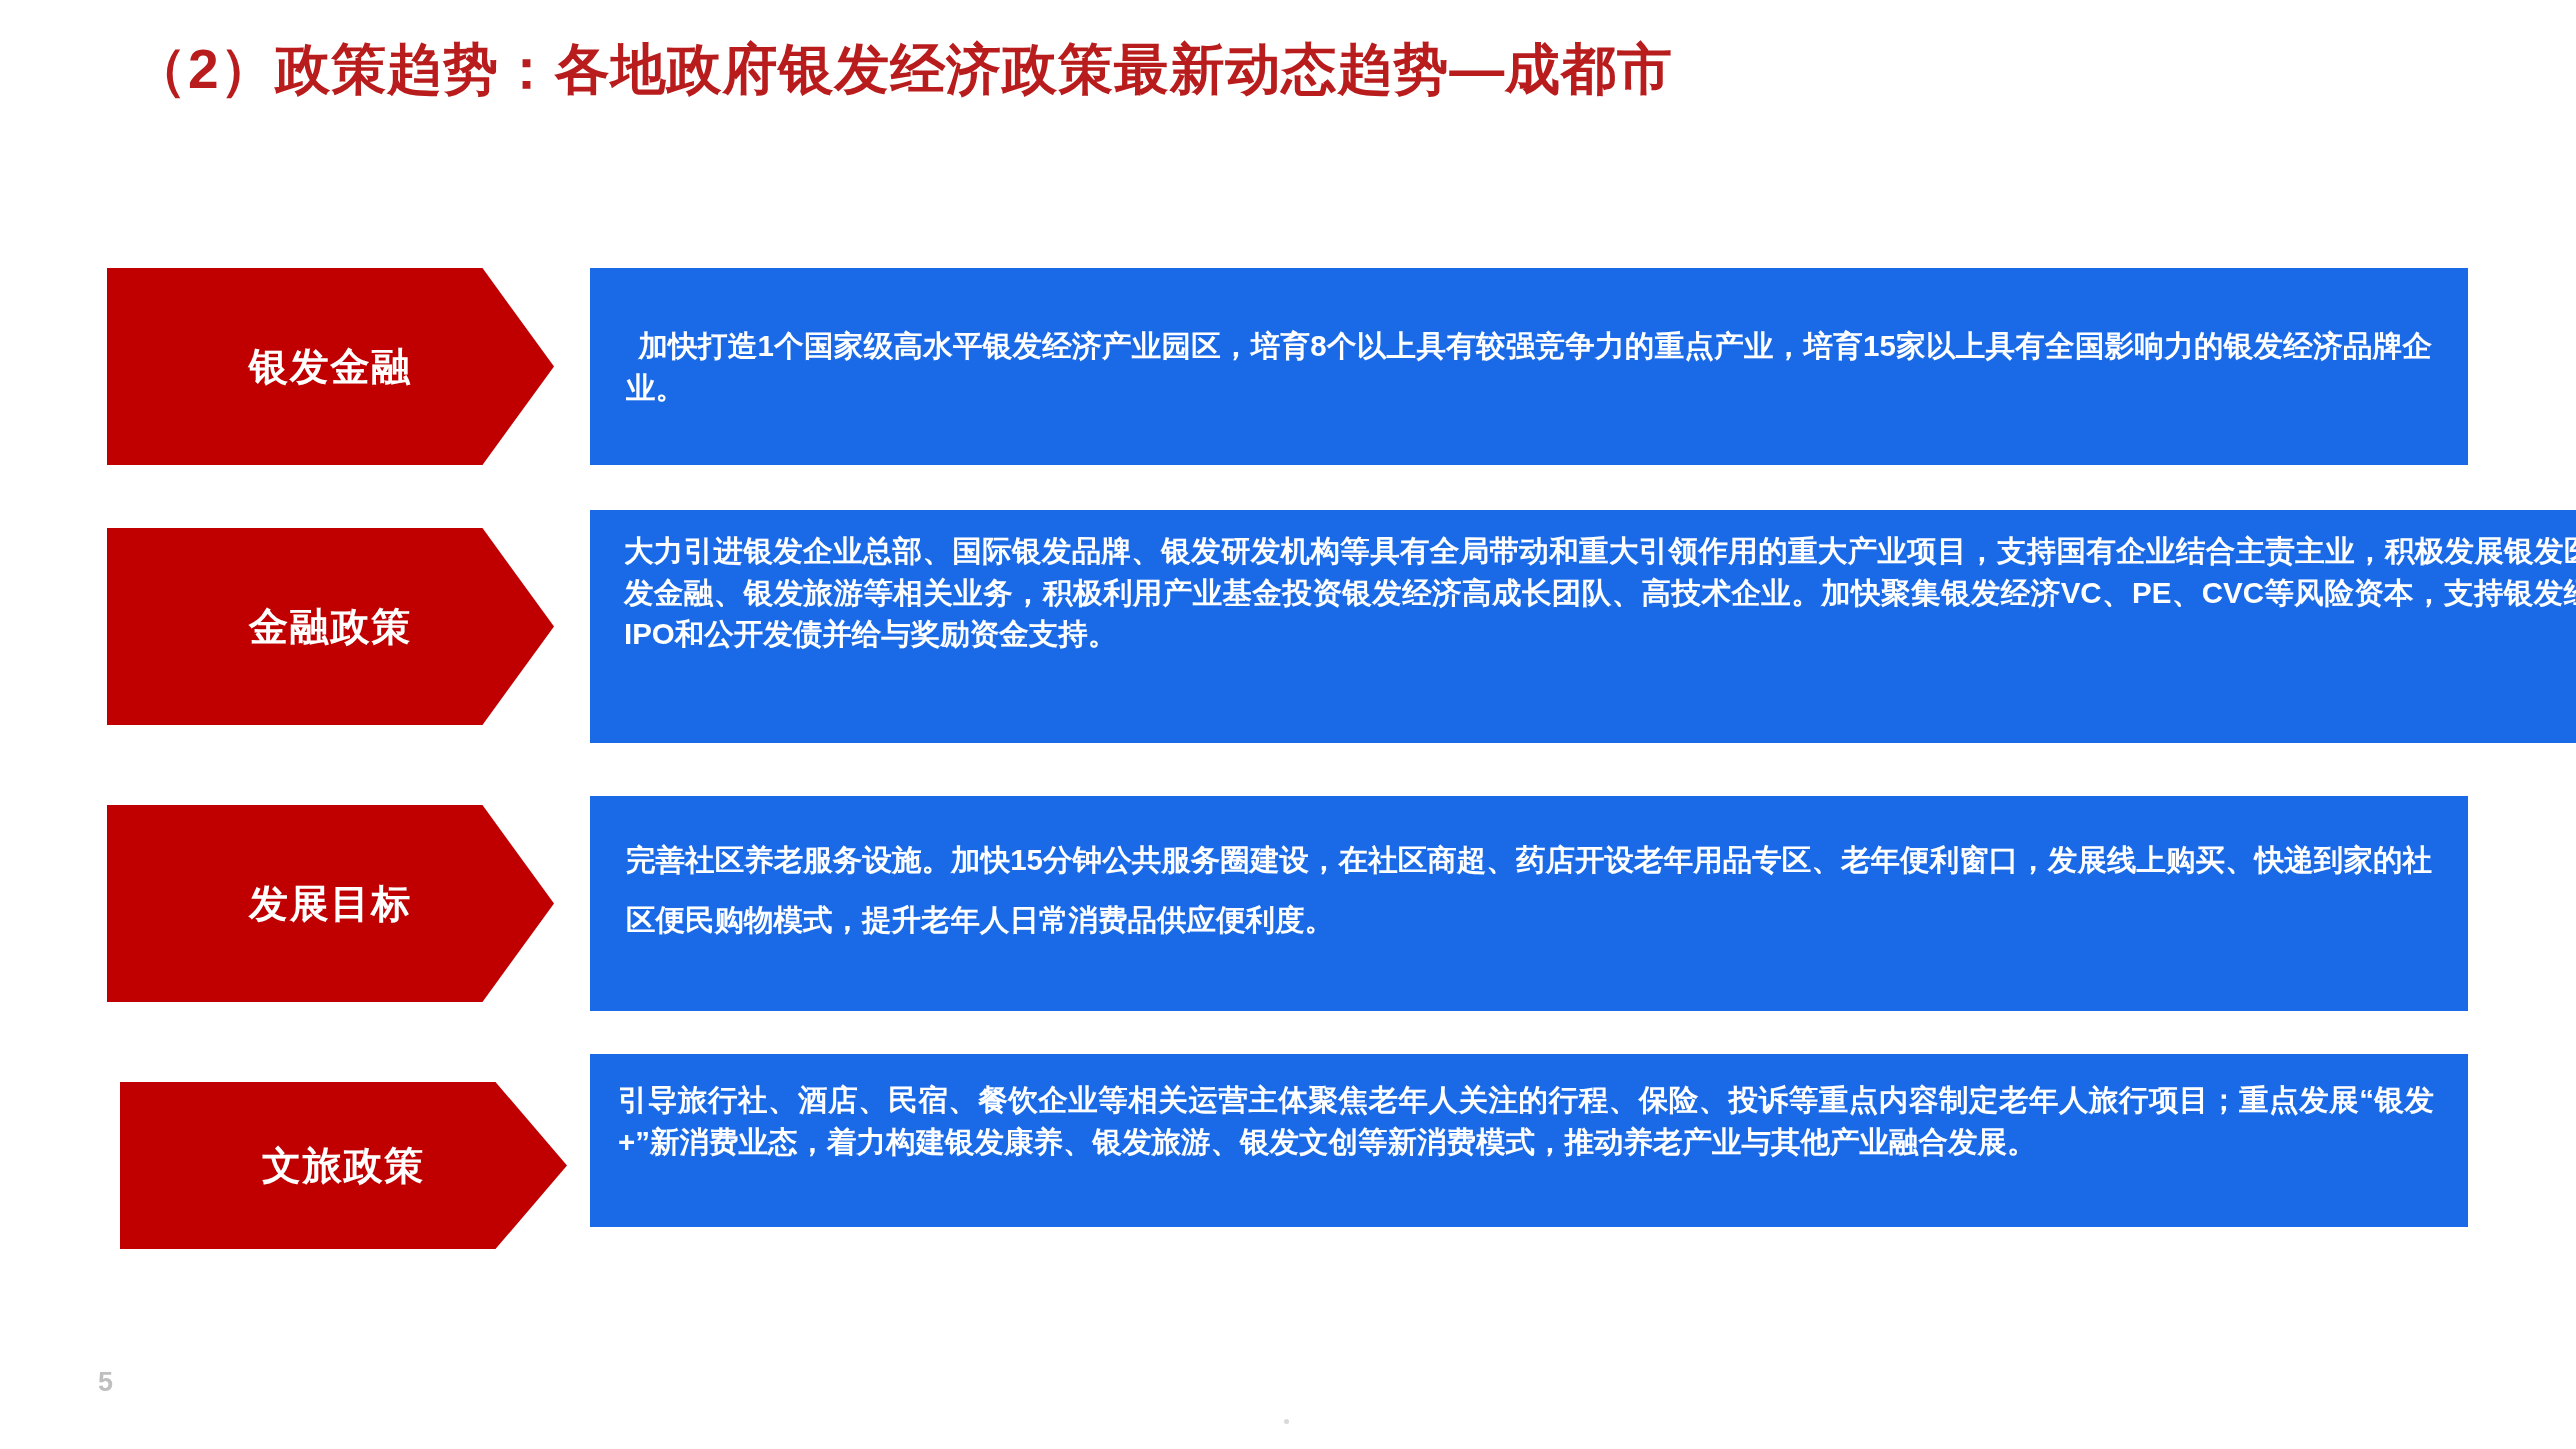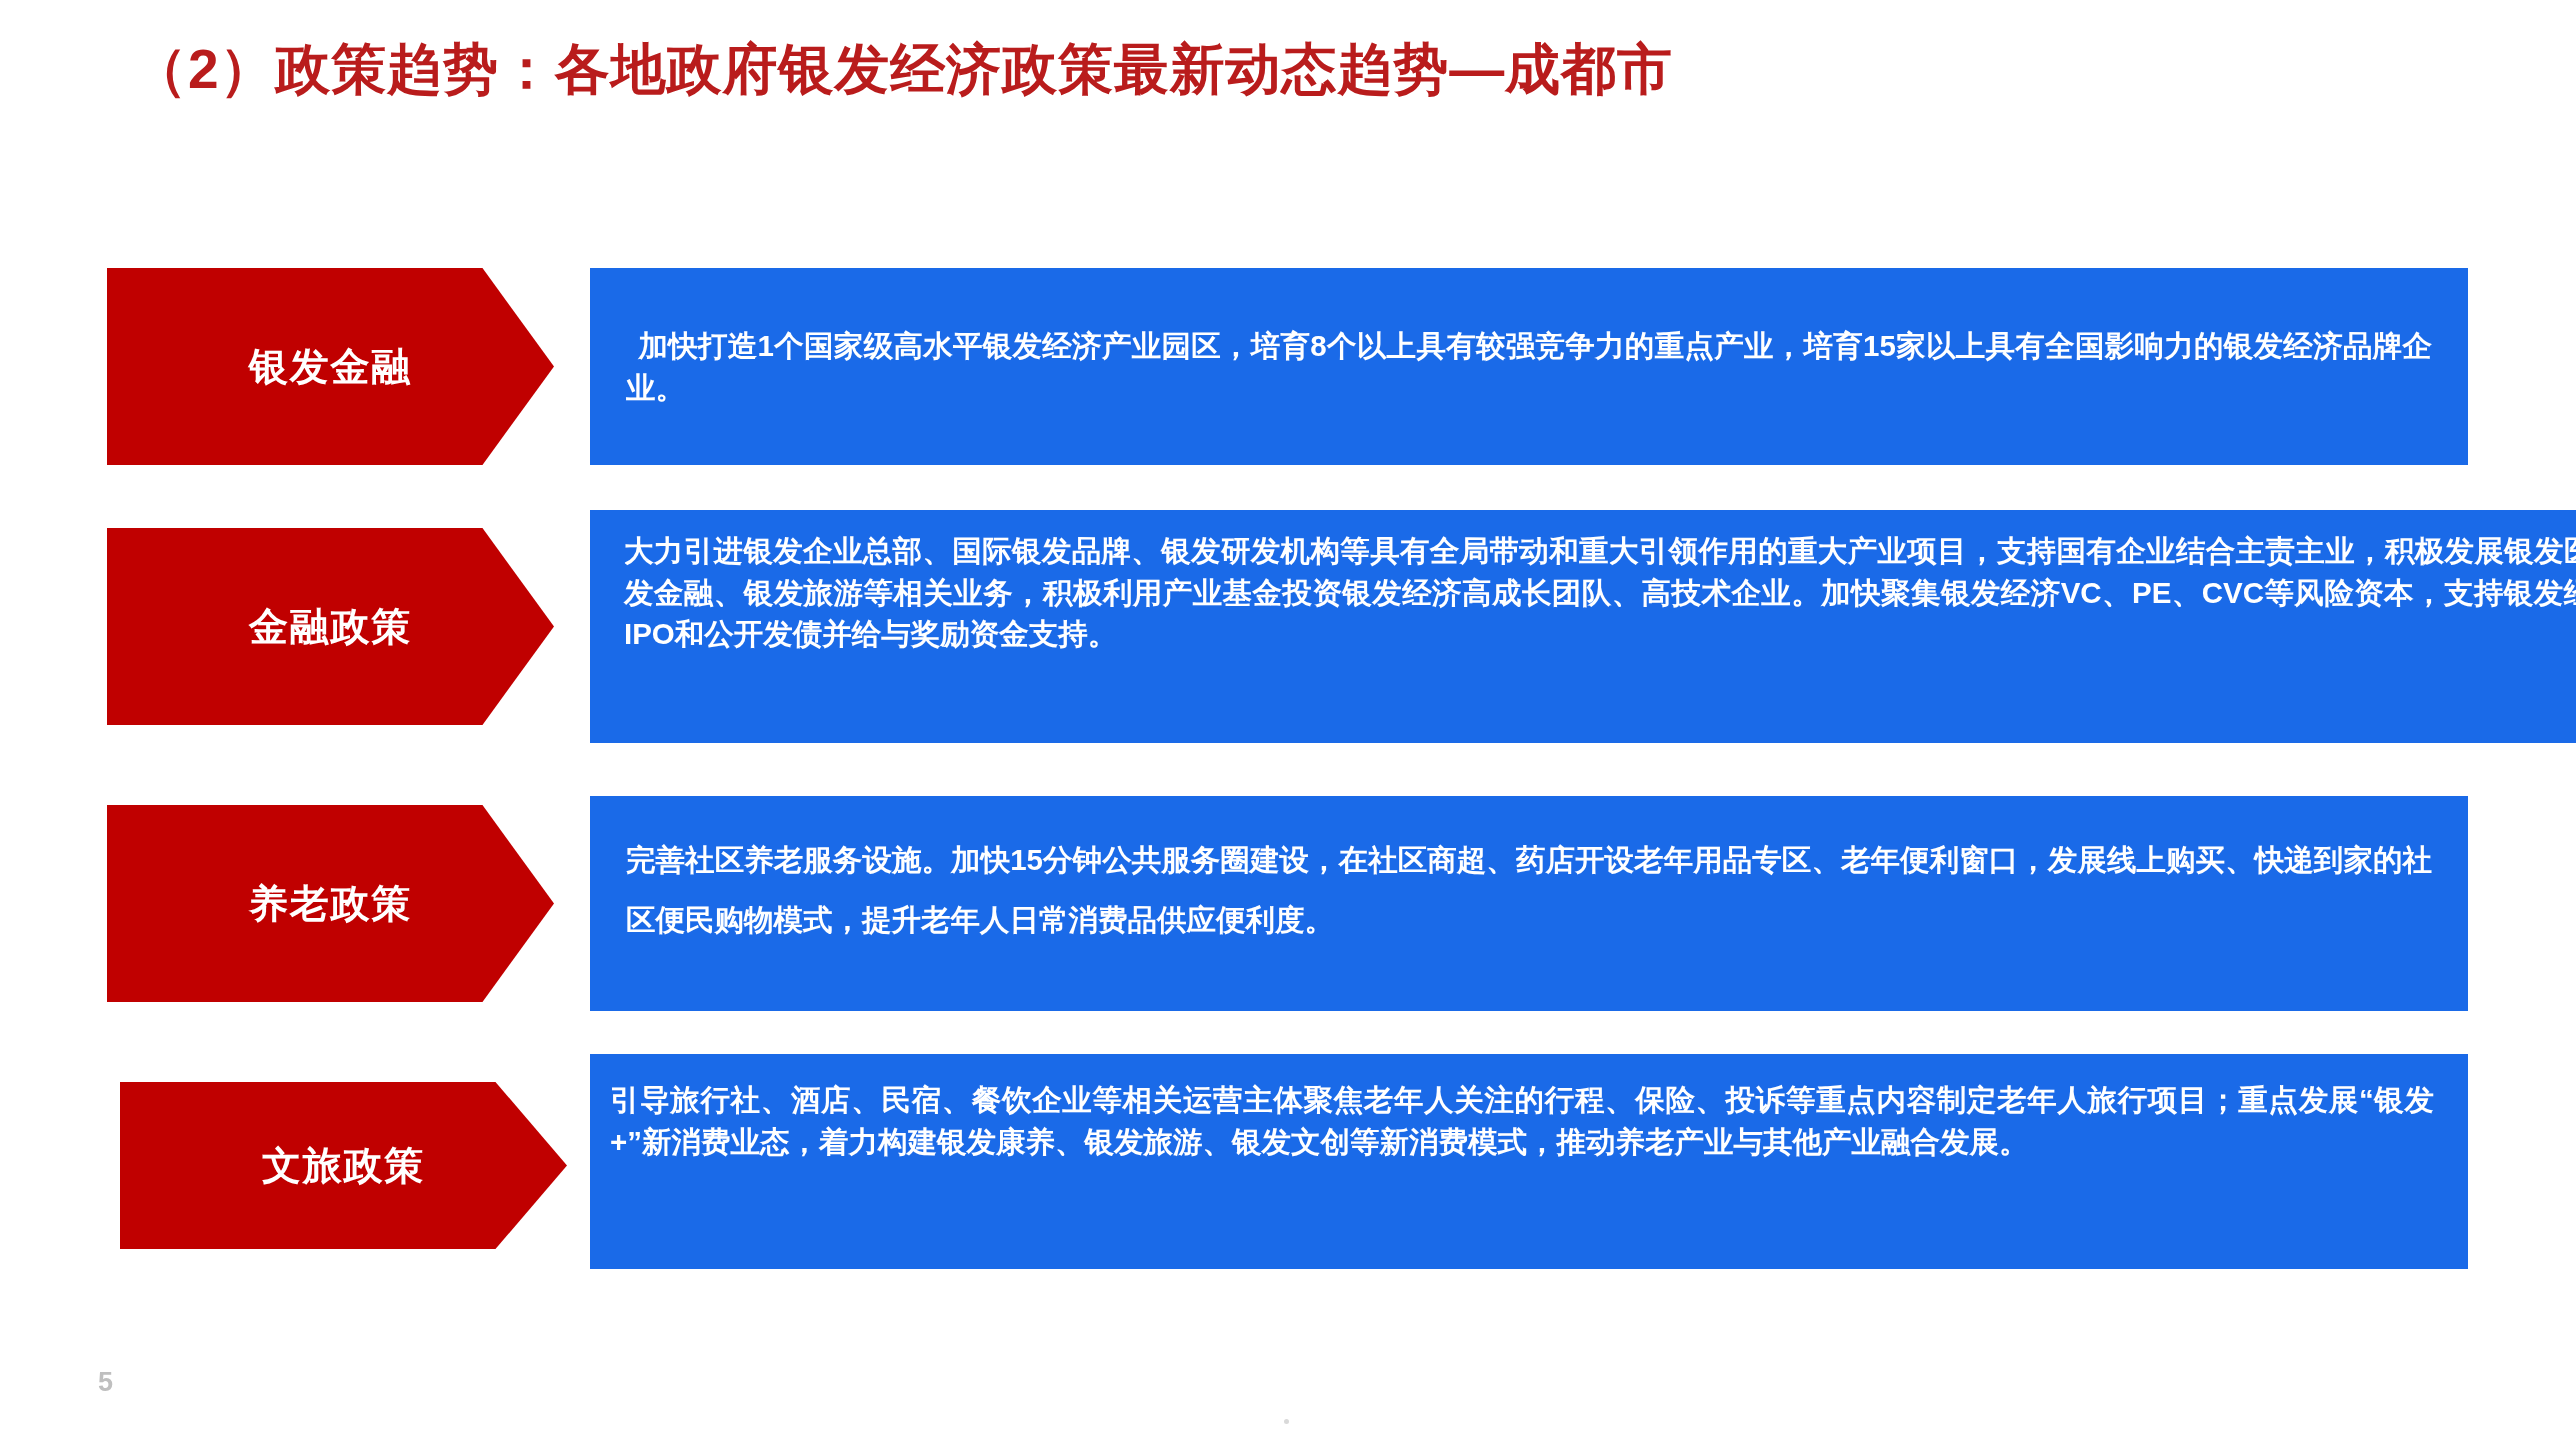--- a/index.html
+++ b/index.html
@@ -73,21 +73,21 @@
   #row1 .content-text { text-indent: 12.5px; margin-top: 28px; }
 
   #row2 .chev   { left: 107px; top: 528px;  width: 447px;  height: 197px; }
   #row2 .content{ left: 590px; top: 510px;  width: 2125px; height: 233px; padding: 19.7px 32px 0 34px;}
 
   #row3 .chev   { left: 107px; top: 805px;  width: 447px;  height: 197px; }
   #row3 .content{ left: 590px; top: 796px;  width: 1878px; height: 215px; padding: 34px 36px 12px 36px;}
   #row3 .content-text { line-height: 2.05; }
 
   #row4 .chev   { left: 120px; top: 1082px; width: 447px;  height: 167px; }
-  #row4 .content{ left: 590px; top: 1054px; width: 1878px; height: 215px; padding: 25px 34px 0 20px;}
+  #row4 .content{ left: 590px; top: 1054px; width: 1878px; height: 173px; padding: 25px 34px 0 28px;}
 
   #page-number {
     position: absolute;
     left: 98px;
     top: 1367px;
     font-size: 27px;
     font-weight: bold;
     color: #bfbfbf;
   }
 
@@ -121,21 +121,21 @@
     <div class="chev">
       <span>金融政策</span>
     </div>
     <div class="content">
       <div class="content-text">大力引进银发企业总部、国际银发品牌、银发研发机构等具有全局带动和重大引领作用的重大产业项目，支持国有企业结合主责主业，积极发展银发医疗、银发金融、银发旅游等相关业务，积极利用产业基金投资银发经济高成长团队、高技术企业。加快聚集银发经济VC、PE、CVC等风险资本，支持银发经济企业IPO和公开发债并给与奖励资金支持。</div>
     </div>
   </div>
 
   <div class="row" id="row3">
     <div class="chev">
-      <span>养老政策</span>
+      <span>发展目标</span>
     </div>
     <div class="content">
       <div class="content-text">完善社区养老服务设施。加快15分钟公共服务圈建设，在社区商超、药店开设老年用品专区、老年便利窗口，发展线上购买、快递到家的社区便民购物模式，提升老年人日常消费品供应便利度。</div>
     </div>
   </div>
 
   <div class="row" id="row4">
     <div class="chev">
       <span>文旅政策</span>
     </div>

